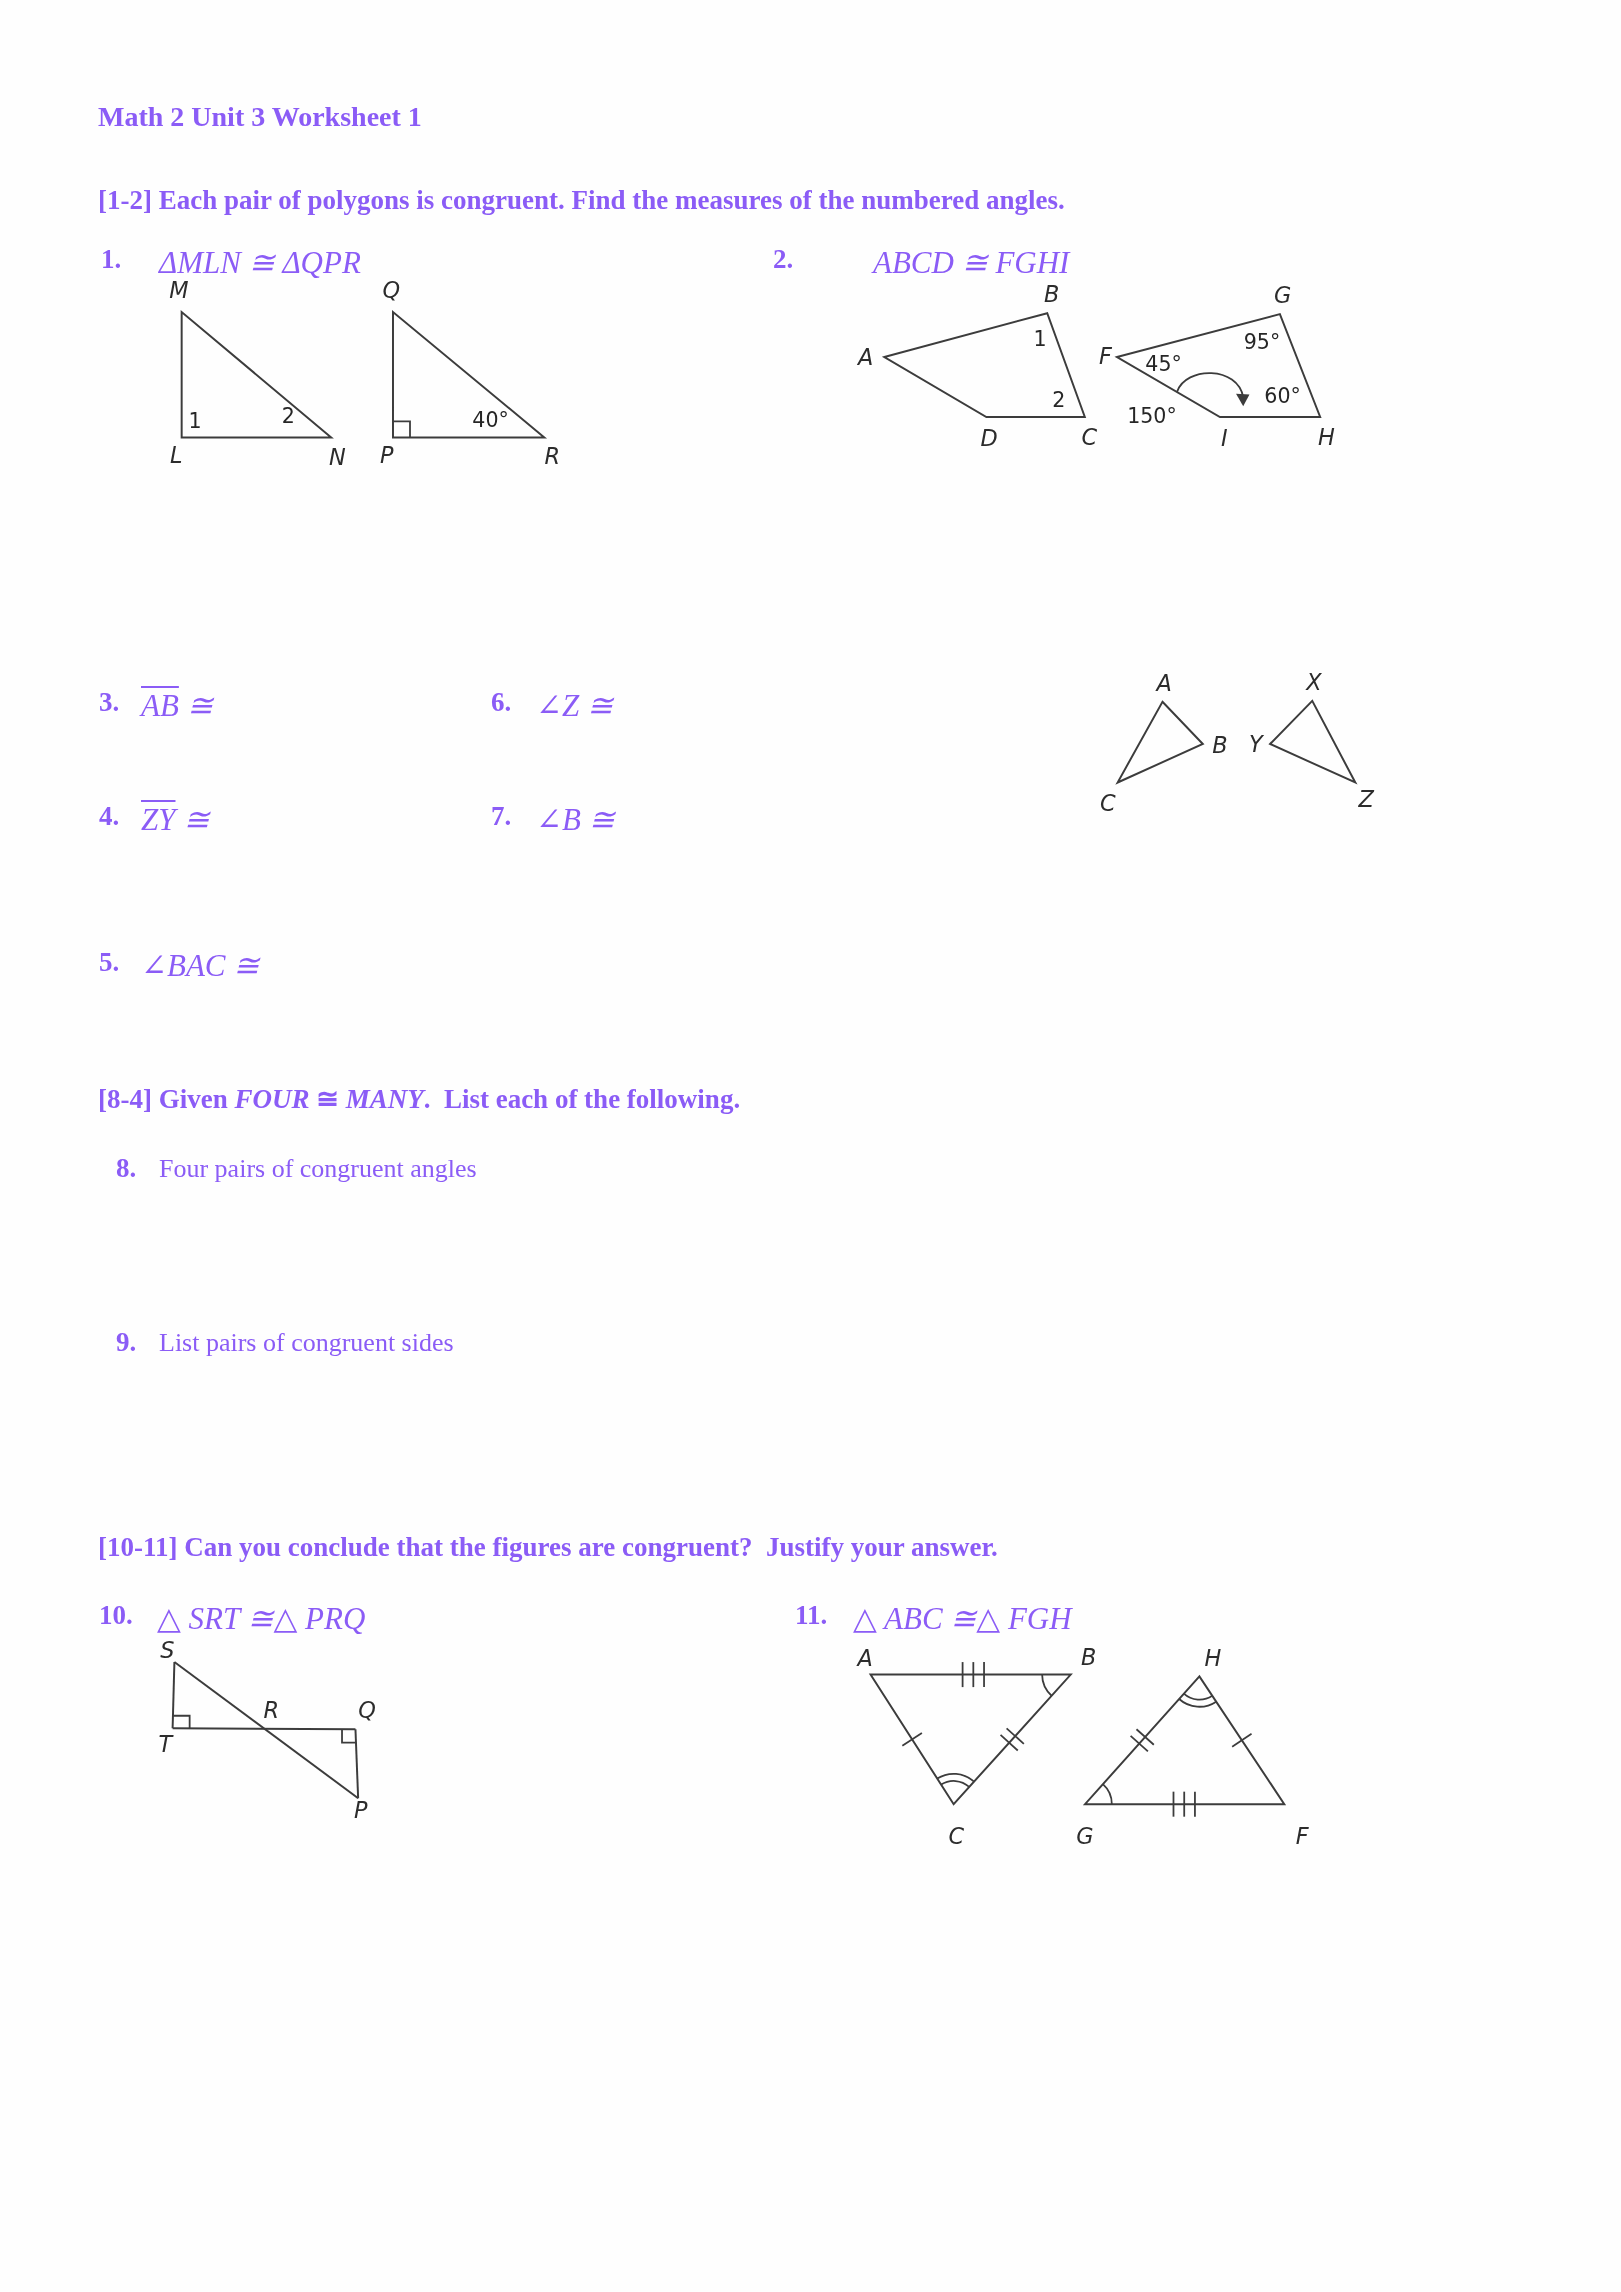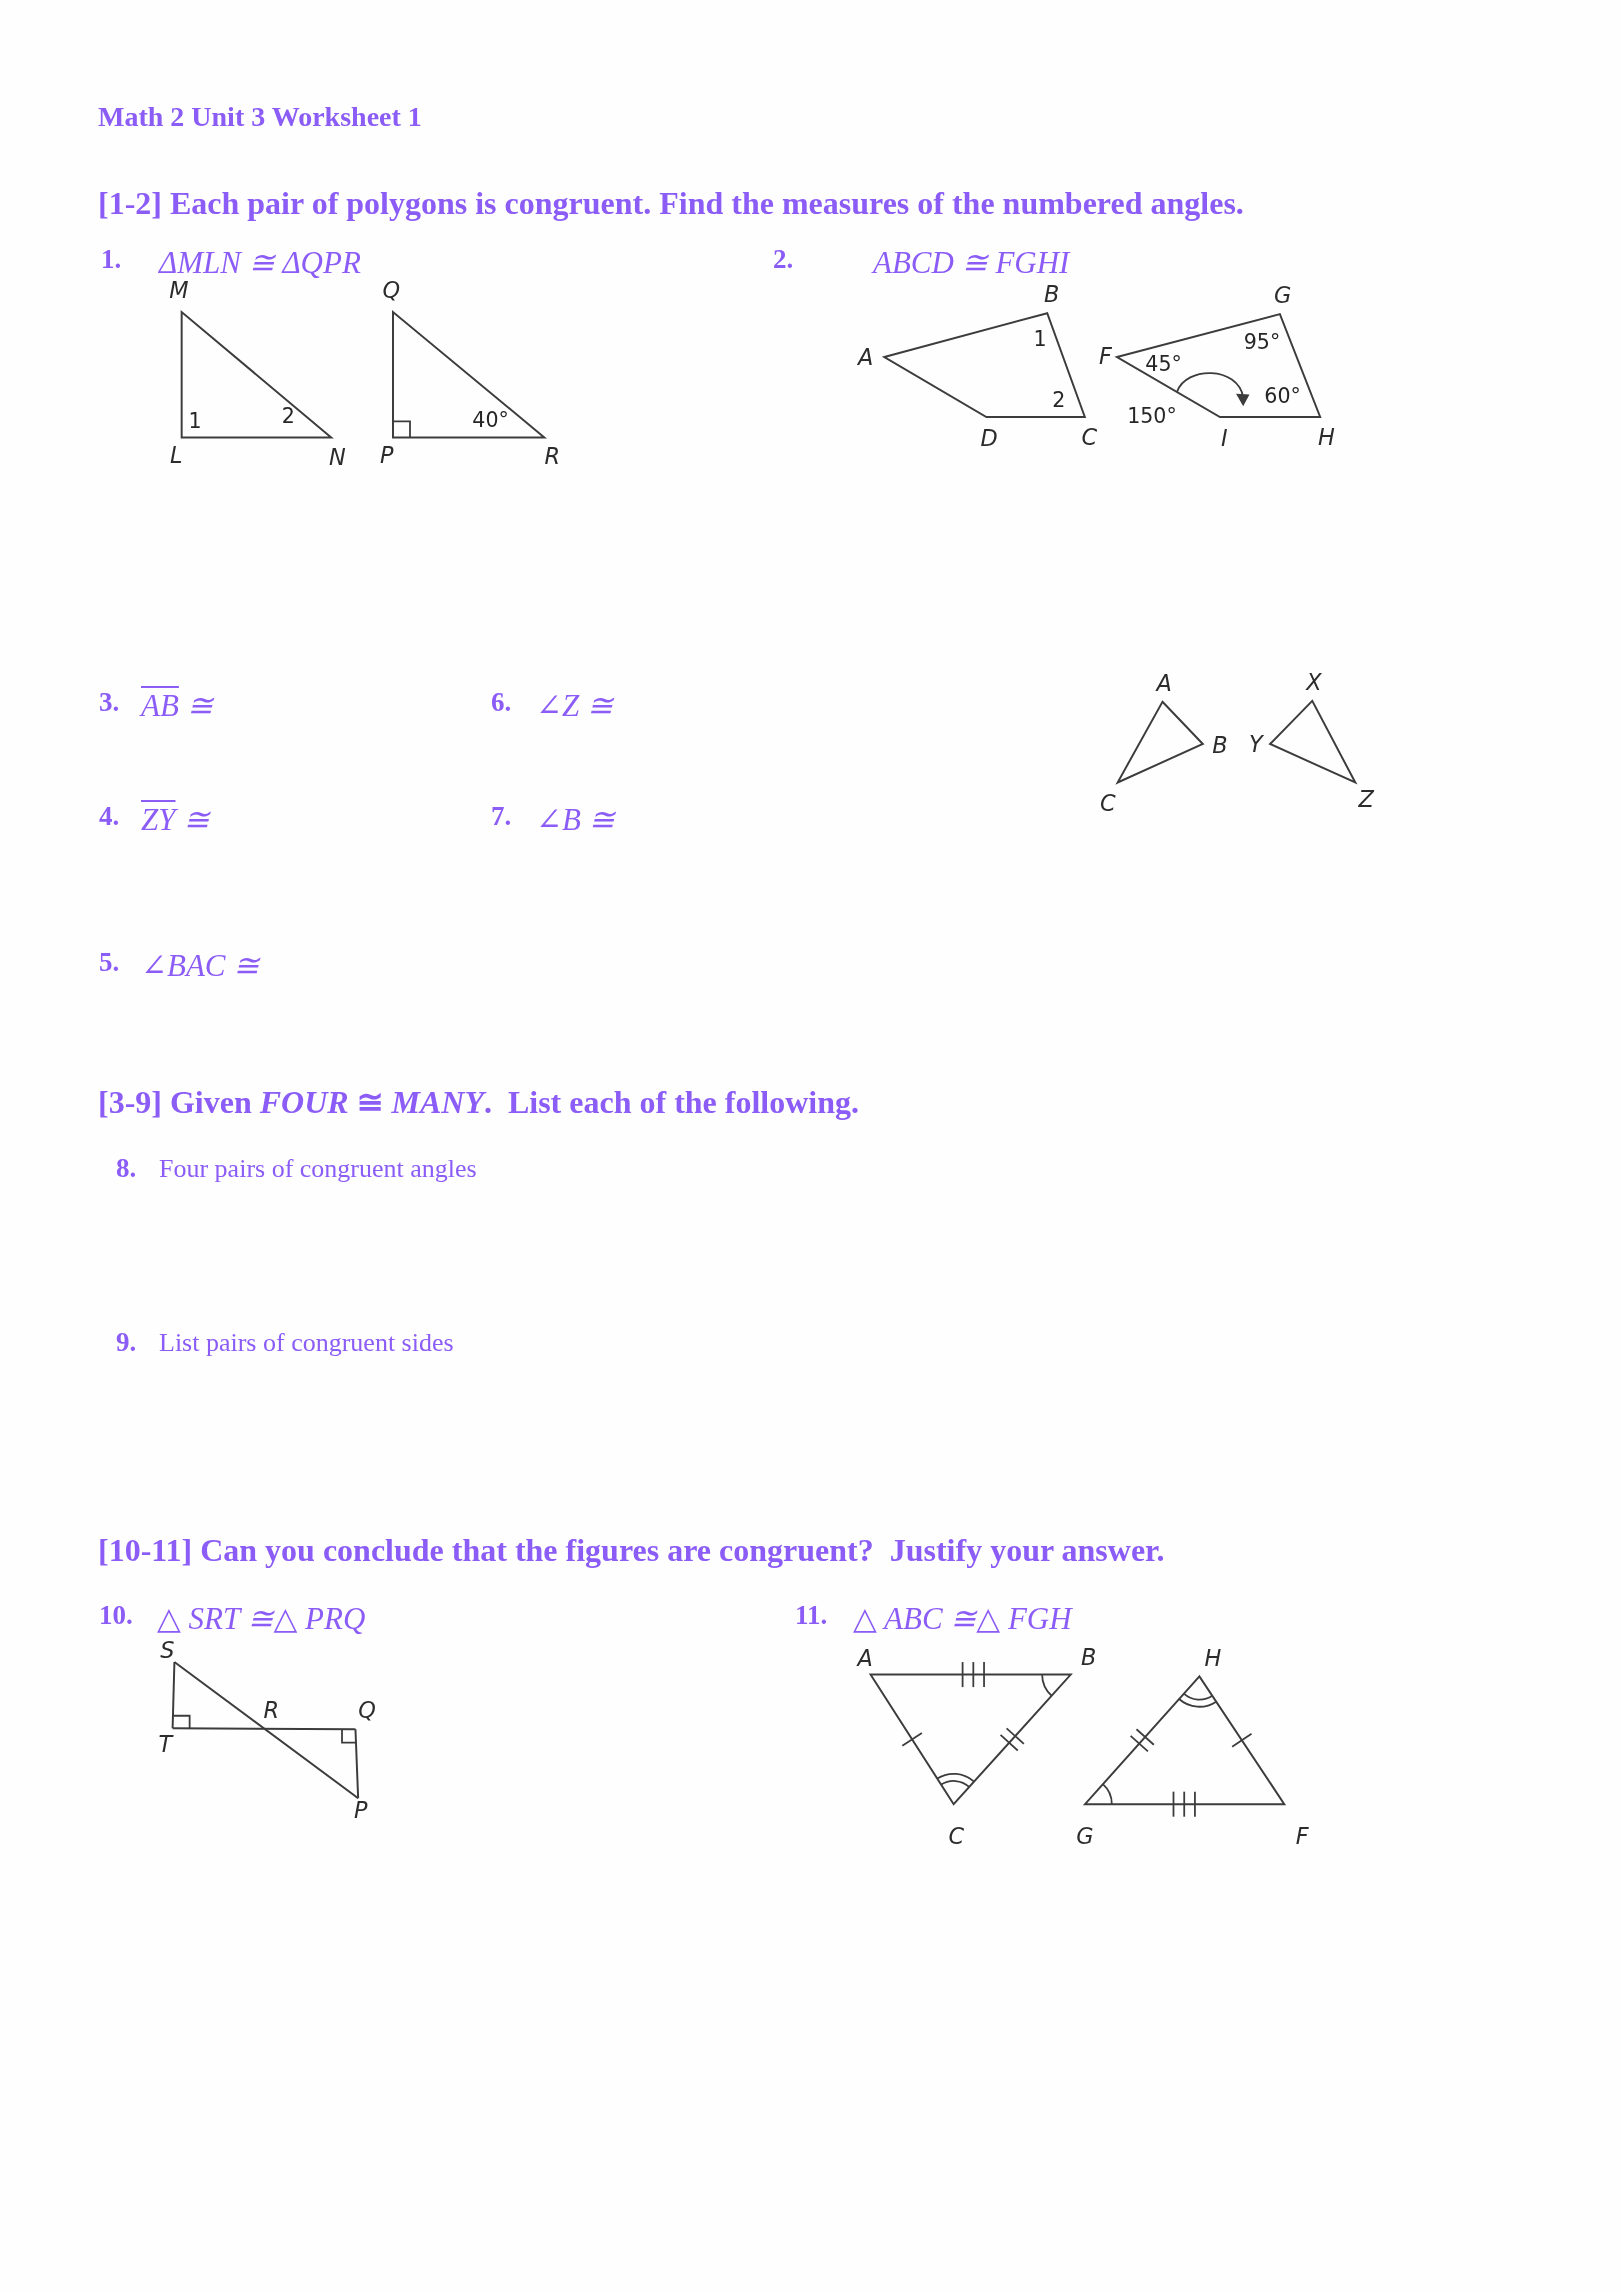--- a/index.html
+++ b/index.html
@@ -3,21 +3,21 @@
 <meta charset="utf-8">
 <style>
   html,body { margin:0; padding:0; background:#ffffff; }
   .page {
     position:relative; width:1622px; height:2293px; background:#fefefe;
     font-family:"Liberation Serif","DejaVu Serif",serif; color:#8b5cf6;
     overflow:hidden;
   }
   .abs { position:absolute; white-space:pre-wrap; }
   .title { font-size:28px; font-weight:bold; }
-  .heading { font-size:32px; font-weight:bold; }
+  .heading { font-size:27px; font-weight:bold; }
   .num { font-size:27px; font-weight:bold; }
   .stmt { font-size:31px; font-style:italic; }
   .plain { font-size:26px;text-align:right; }
   .math-it { font-style:italic; }
   .ol { text-decoration:overline; text-decoration-thickness:1.8px; }
   .cong { margin-left:8px; }
   svg.diag { position:absolute; overflow:visible; }
   svg.diag .ln { stroke:#3c3c3c; stroke-width:2.2; fill:none; }
   svg.diag .thin { stroke:#3c3c3c; stroke-width:2; fill:none; }
   svg.diag text {
@@ -98,21 +98,21 @@
     <polygon class="ln" points="73,41 118,88 23,131"></polygon>
     <polygon class="ln" points="240,40 193,88 288,131"></polygon>
     <text x="75" y="29">A</text>
     <text x="137" y="98">B</text>
     <text x="12" y="163">C</text>
     <text x="242" y="28">X</text>
     <text x="177" y="97">Y</text>
     <text x="300" y="158">Z</text>
   </svg>
 
-  <div class="abs heading" style="left:98px; top:1083px"><span>[3-9] Given </span><span class="math-it">FOUR</span><span> ≅ </span><span class="math-it">MANY</span><span>.  List each of the following.</span></div>
+  <div class="abs heading" style="left:98px; top:1083px"><span>[8-4] Given </span><span class="math-it">FOUR</span><span> ≅ </span><span class="math-it">MANY</span><span>.  List each of the following.</span></div>
 
   <div class="abs num" style="left:116px; top:1153px">8.</div>
   <div class="abs plain" style="left:159px; top:1154px">Four pairs of congruent angles</div>
 
   <div class="abs num" style="left:116px; top:1327px">9.</div>
   <div class="abs plain" style="left:159px; top:1328px">List pairs of congruent sides</div>
 
   <div class="abs heading" style="left:98px; top:1532px">[10-11] Can you conclude that the figures are congruent?  Justify your answer.</div>
 
   <div class="abs num" style="left:99px; top:1600px">10.</div>

